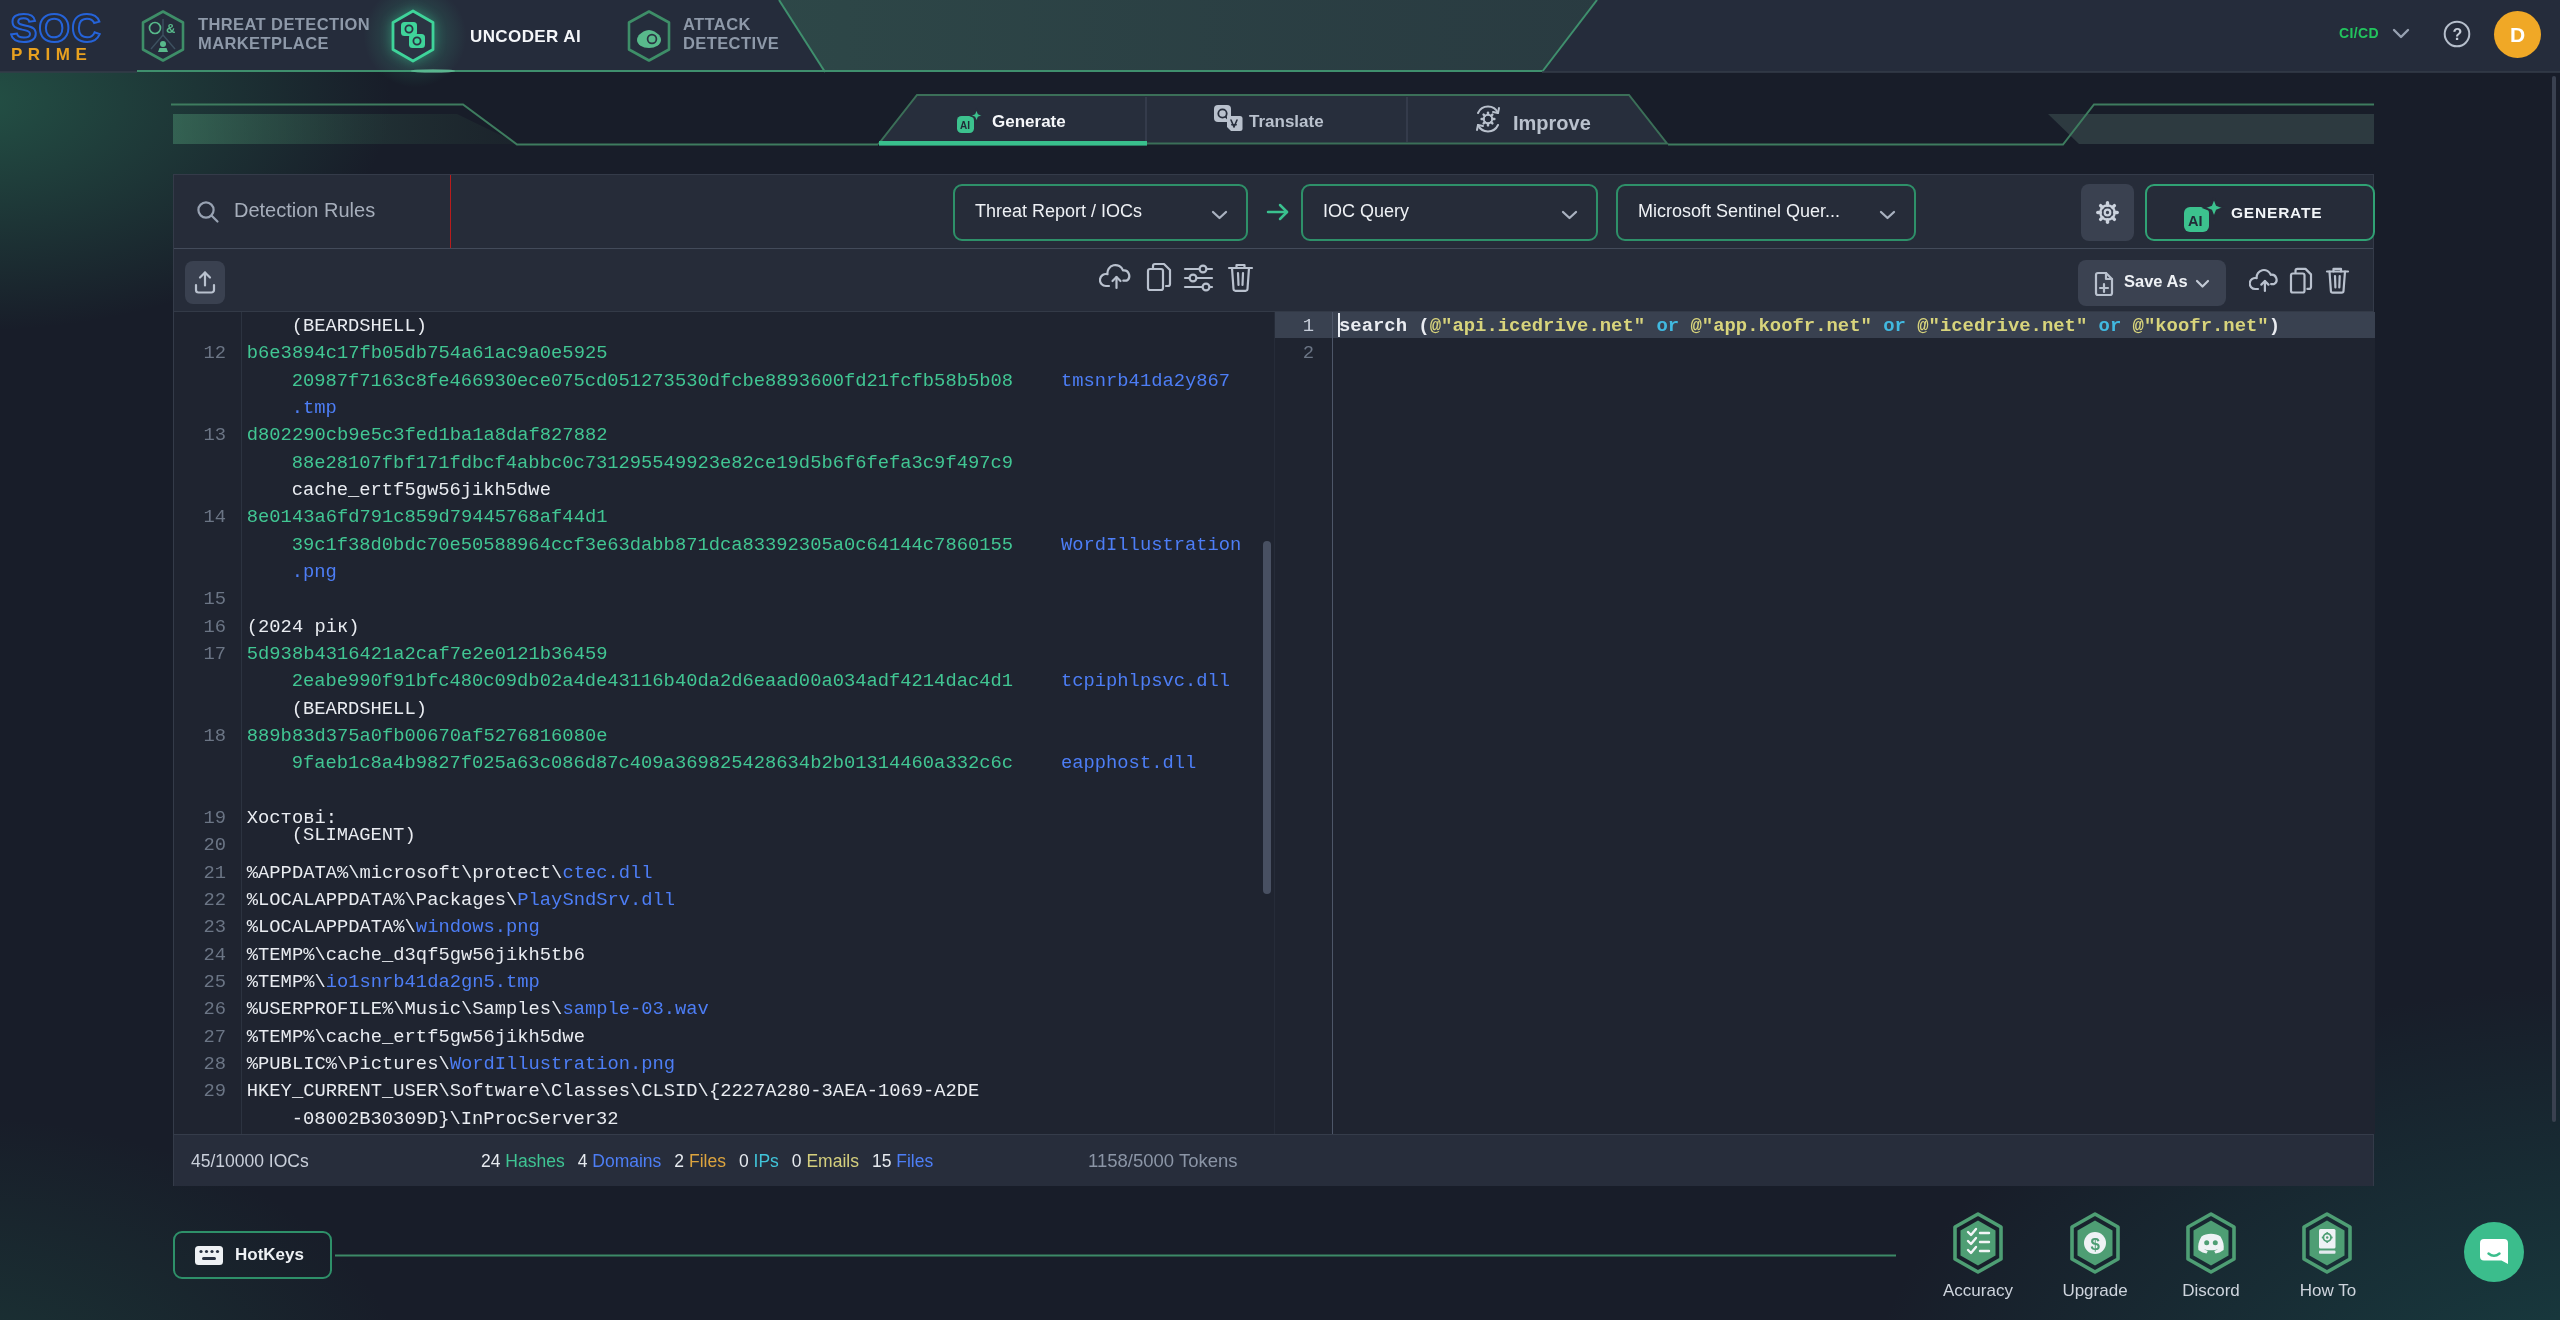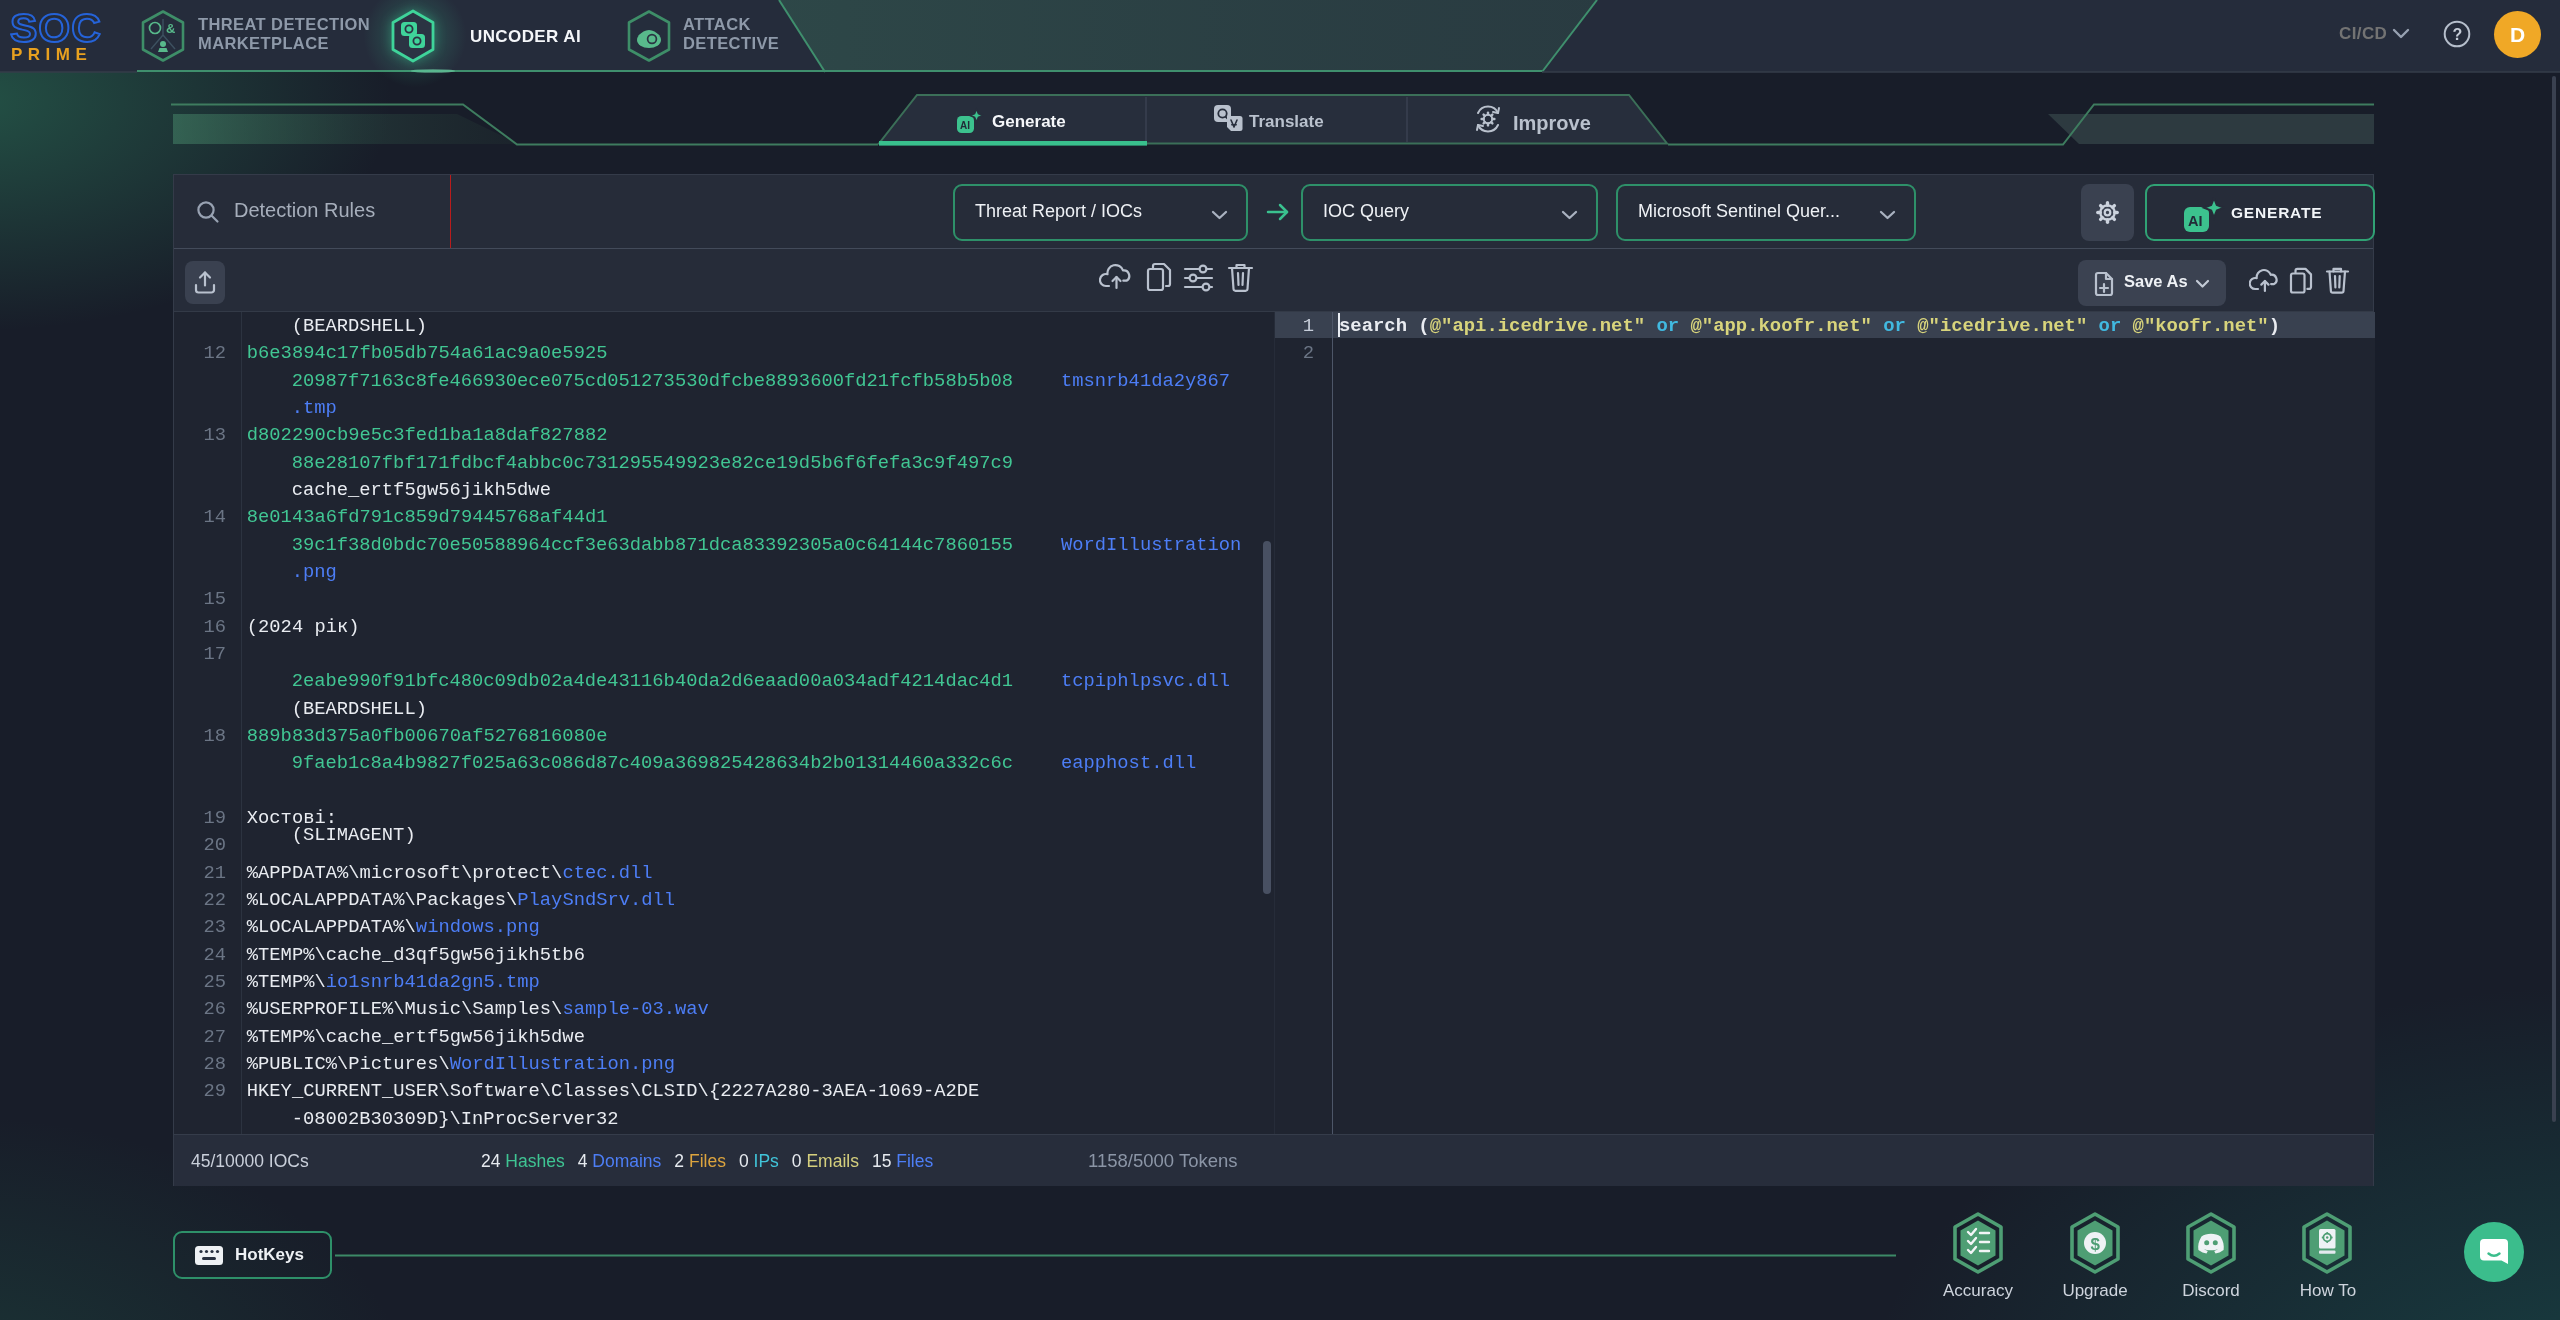--- a/index.html
+++ b/index.html
@@ -101,21 +101,21 @@
 <div class="navtxt" style="left:470px;top:27px;color:#f4f6f9;font-size:17px;">UNCODER AI</div>
 
 <svg class="abs" style="left:626px;top:10px;" width="46" height="52">
  <path d="M23,1.5 L43,12.5 V39.5 L23,50.5 L3,39.5 V12.5 Z" fill="#252d3c" stroke="#3e8e68" stroke-width="2.6" stroke-linejoin="round"></path>
  <ellipse cx="23" cy="30" rx="12" ry="8" fill="#58b98b"></ellipse>
  <path d="M12,26 Q23,14 34,26 Z" fill="#58b98b"></path>
  <circle cx="26" cy="29" r="4.4" fill="none" stroke="#2a3342" stroke-width="1.7"></circle>
 </svg>
 <div class="navtxt" style="left:683px;top:15px;">ATTACK<br>DETECTIVE</div>
 
-<div class="navtxt" style="left:2339px;top:24px;color:#737373;font-size:17px;">CI/CD</div>
+<div class="navtxt" style="left:2339px;top:24px;color:#22c55e;font-size:14px;">CI/CD</div>
 <svg class="abs" style="left:2392px;top:28px;" width="18" height="12">
     <polyline points="2,2 9,9 16,2" fill="none" stroke="#97a1b1" stroke-width="2.4" stroke-linecap="round" stroke-linejoin="round"></polyline>
   </svg>
 <svg class="abs" style="left:2443px;top:20px;" width="28" height="28">
  <circle cx="14" cy="14" r="12.3" fill="none" stroke="#b6bfcc" stroke-width="2"></circle>
  <text x="9.5" y="20" font-size="16" font-weight="700" fill="#c6cdd8">?</text>
 </svg>
 <div class="abs" style="left:2494px;top:11px;width:47px;height:47px;border-radius:50%;background:#f0a826;color:#fff;font-weight:700;font-size:21px;text-align:center;line-height:47px;">D</div>
 
 <svg class="abs" style="left:956px;top:107px;" width="28" height="28">
@@ -311,20 +311,21 @@
   <div class="r g" style="top:28.1px;padding-left:72.8px;">b6e3894c17fb05db754a61ac9a0e5925</div>
   <div class="r g" style="top:55.5px;padding-left:117.7px;">20987f7163c8fe466930ece075cd051273530dfcbe8893600fd21fcfb58b5b08<span class="fn b">tmsnrb41da2y867</span></div>
   <div class="r b" style="top:82.8px;padding-left:117.7px;">.tmp</div>
   <div class="r g" style="top:110.1px;padding-left:72.8px;">d802290cb9e5c3fed1ba1a8daf827882</div>
   <div class="r g" style="top:137.5px;padding-left:117.7px;">88e28107fbf171fdbcf4abbc0c731295549923e82ce19d5b6f6fefa3c9f497c9</div>
   <div class="r w" style="top:164.8px;padding-left:117.7px;">cache_ertf5gw56jikh5dwe</div>
   <div class="r g" style="top:192.1px;padding-left:72.8px;">8e0143a6fd791c859d79445768af44d1</div>
   <div class="r g" style="top:219.5px;padding-left:117.7px;">39c1f38d0bdc70e50588964ccf3e63dabb871dca83392305a0c64144c7860155<span class="fn b">WordIllustration</span></div>
   <div class="r b" style="top:246.8px;padding-left:117.7px;">.png</div>
   <div class="r w" style="top:301.5px;padding-left:72.8px;">(2024 рік)</div>
+  <div class="r g" style="top:328.8px;padding-left:72.8px;">5d938b4316421a2caf7e2e0121b36459</div>
   <div class="r g" style="top:356.1px;padding-left:117.7px;">2eabe990f91bfc480c09db02a4de43116b40da2d6eaad00a034adf4214dac4d1<span class="fn b">tcpiphlpsvc.dll</span></div>
   <div class="r w" style="top:383.5px;padding-left:117.7px;">(BEARDSHELL)</div>
   <div class="r g" style="top:410.8px;padding-left:72.8px;">889b83d375a0fb00670af5276816080e</div>
   <div class="r g" style="top:438.1px;padding-left:117.7px;">9faeb1c8a4b9827f025a63c086d87c409a369825428634b2b01314460a332c6c<span class="fn b">eapphost.dll</span></div>
   <div class="r w" style="top:465.5px;padding-left:117.7px;margin-top:44px;">(SLIMAGENT)</div>
   <div class="r w" style="top:492.8px;padding-left:72.8px;">Хостові:</div>
   <div class="r w" style="top:547.5px;padding-left:72.8px;">%APPDATA%\microsoft\protect\<span class="b">ctec.dll</span></div>
   <div class="r w" style="top:574.8px;padding-left:72.8px;">%LOCALAPPDATA%\Packages\<span class="b">PlaySndSrv.dll</span></div>
   <div class="r w" style="top:602.1px;padding-left:72.8px;">%LOCALAPPDATA%\<span class="b">windows.png</span></div>
   <div class="r w" style="top:629.5px;padding-left:72.8px;">%TEMP%\cache_d3qf5gw56jikh5tb6</div>

